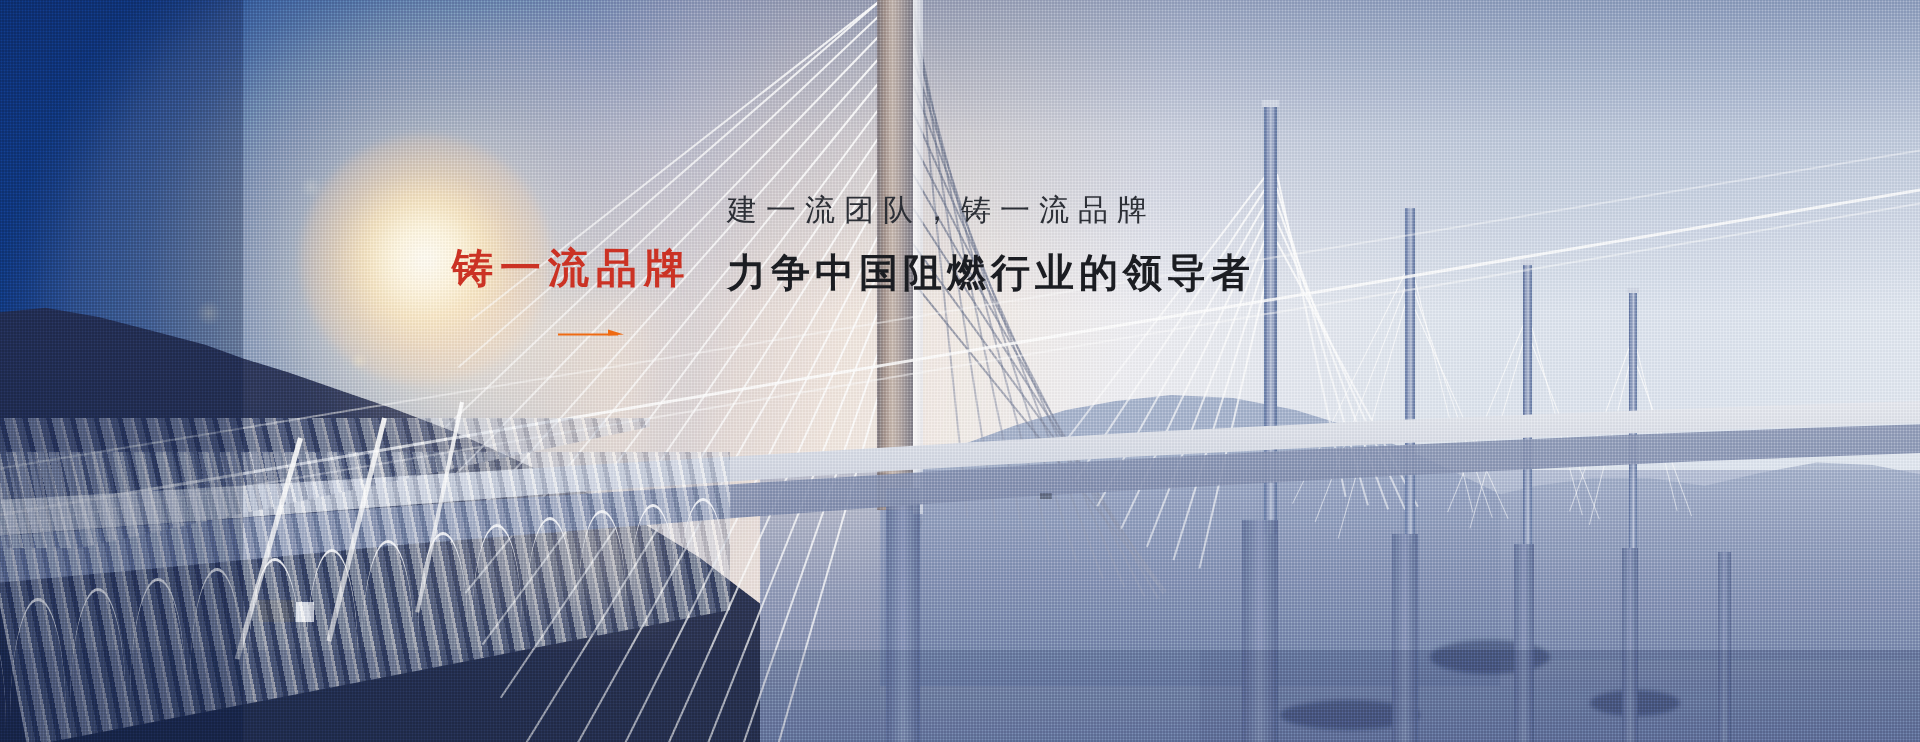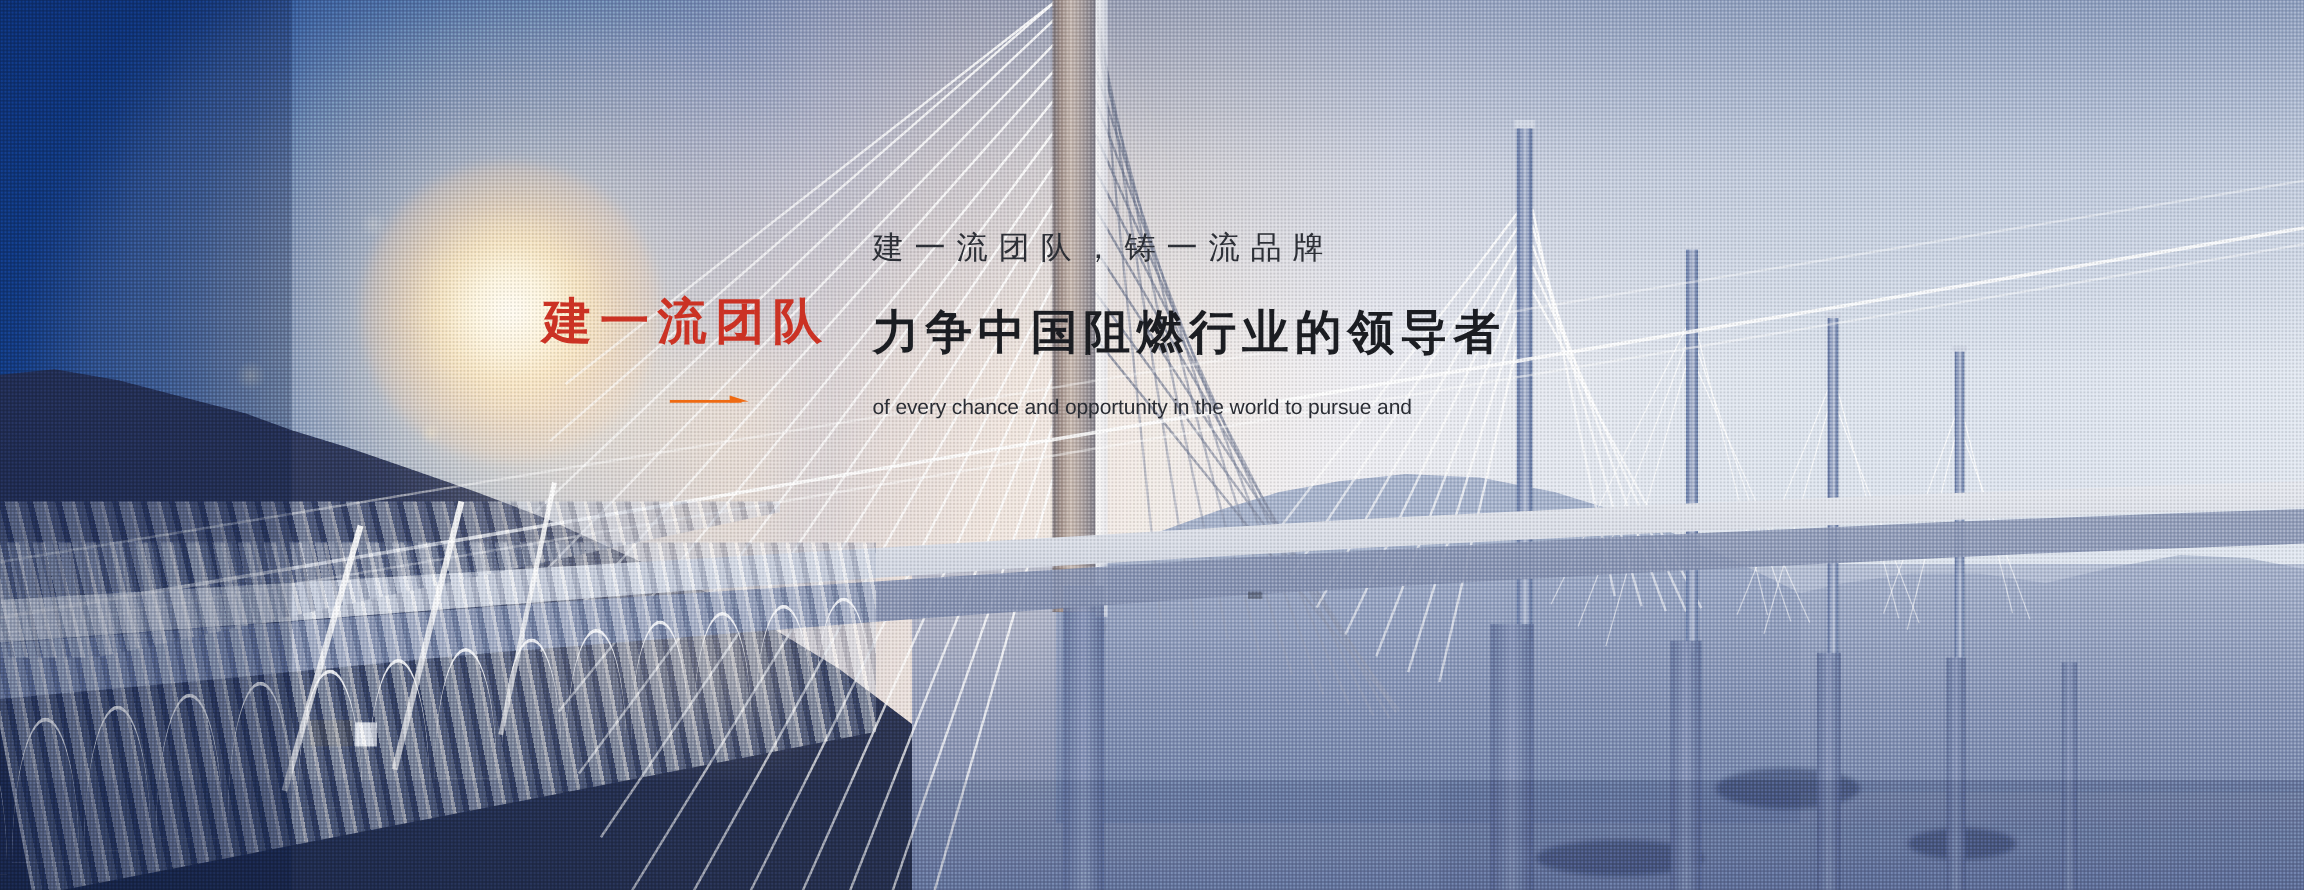--- a/index.html
+++ b/index.html
@@ -310,30 +310,30 @@
     left: 106px; top: 80px;
     width: 68px; height: 12px;
   }
 
   .copy-block {
     position: absolute;
     left: 727px; top: 193px;
     width: 700px;
   }
   .subtitle {
-    font-size: 26px;
+    font-size: 30px;
     letter-spacing: 9px;
     color: #2c2f36;
     line-height: 1.15;
     font-weight: 400;
     white-space: nowrap;
     font-family: "DejaVu Serif", "Liberation Serif", serif;
   }
   .headline {
-    margin-top: 33px;
+    margin-top: 23px;
     font-size: 39px;
     font-weight: bold;
     letter-spacing: 5px;
     color: #1b1d22;
     line-height: 1.12;
     white-space: nowrap;
     font-family: "DejaVu Sans", "Liberation Sans", sans-serif;
   }
   .paragraph {
     margin-top: 26px;
@@ -496,28 +496,27 @@
   <div class="cable" style="left:460px;top:402px;width:4px;height:215px;transform:rotate(12deg);"></div>
 
   <div class="shade-left"></div>
   <div class="shade-bottom"></div>
   <div class="shade-bottom-right"></div>
 
   <div class="halftone"></div>
   <div class="halftone2"></div>
 
   <div class="logo-block">
-    <div class="logo-text">建一流团队</div>
+    <div class="logo-text">铸一流品牌</div>
     <svg class="logo-arrow" viewBox="0 0 68 12">
       <path d="M0 6.5 L60 6.5" stroke="#ef6a12" stroke-width="2.2" fill="none"></path>
       <path d="M50 1.5 L66 6.5 L50 7.5 Z" fill="#ef6a12"></path>
     </svg>
   </div>
 
   <div class="copy-block">
     <div class="subtitle">建一流团队，铸一流品牌</div>
     <div class="headline">力争中国阻燃行业的领导者</div>
     <div class="paragraph">
-      <span class="ln"> of every chance and opportunity in the world to pursue and</span>
     </div>
   </div>
 
 </div>
 
 </body></html>

